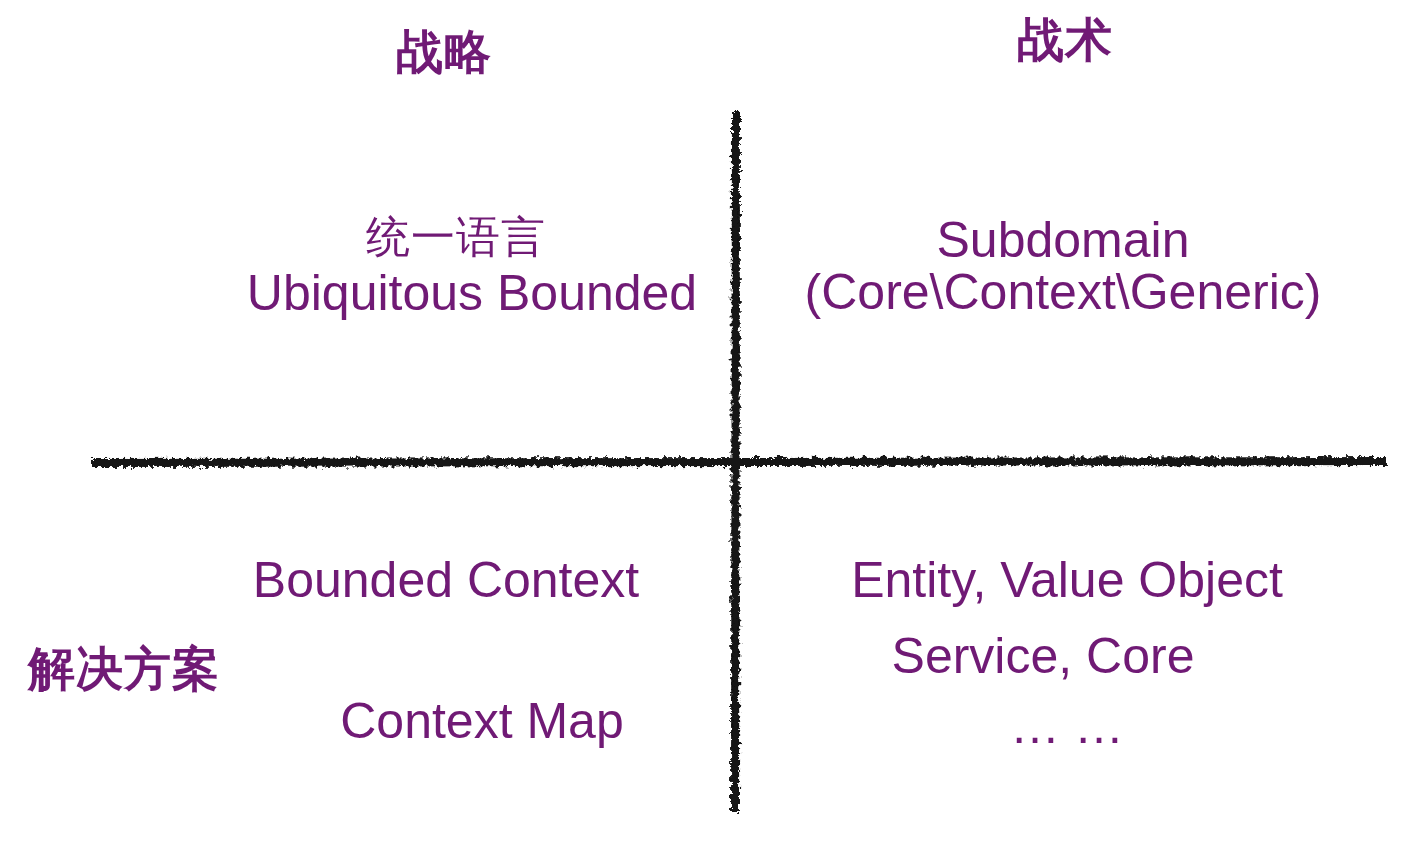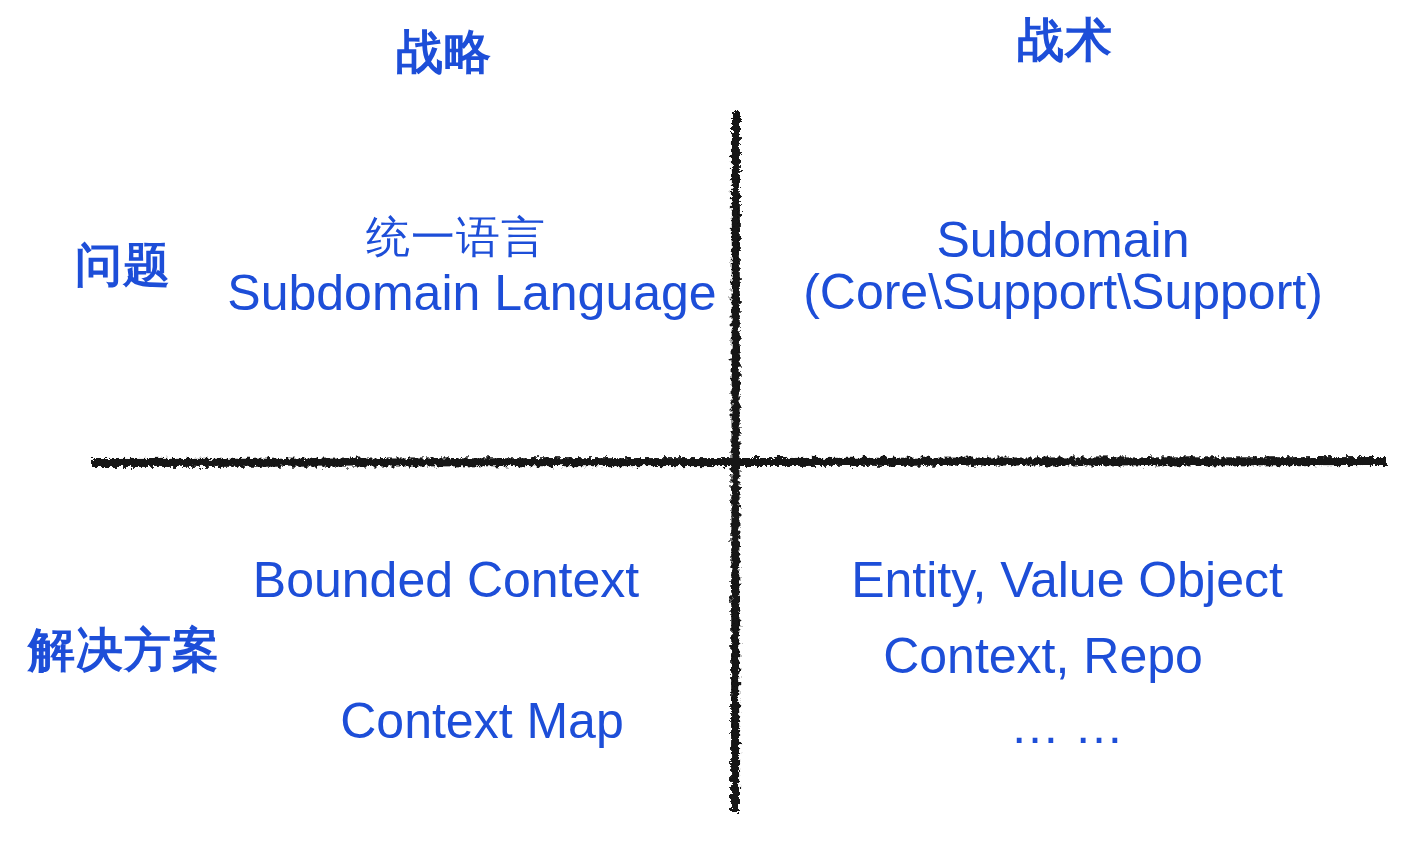--- a/index.html
+++ b/index.html
@@ -20,21 +20,21 @@
   .cross-svg {
     position: absolute;
     left: 0;
     top: 0;
     pointer-events: none;
   }
   .txt {
     position: absolute;
     transform: translate(-50%, -50%);
     white-space: nowrap;
-    color: #1d4ed8;
+    color: #701a75;
     line-height: 1.1;
   }
   .hdr {
     font-size: 47px;
     font-weight: 700;
     letter-spacing: 1px;
   }
   .cell {
     font-size: 50px;
     font-weight: 400;
@@ -67,29 +67,28 @@
     </g>
     <g filter="url(#chalk2)" stroke="#141414" stroke-width="6" fill="none">
       <line x1="94" y1="462" x2="1384" y2="462"></line>
       <line x1="736" y1="114" x2="735" y2="810"></line>
     </g>
   </svg>
 
   <div class="txt hdr" style="left:444px; top:52px;">战略</div>
   <div class="txt hdr" style="left:1065px; top:40px;">战术</div>
 
-  <div class="txt hdr" style="left:123px; top:265px;">问题</div>
-  <div class="txt hdr" style="left:124px; top:650px;">解决方案</div>
+  <div class="txt hdr" style="left:124px; top:669px;">解决方案</div>
 
   <div class="txt cell-cn" style="left:456px; top:237px;">统一语言</div>
-  <div class="txt cell" style="left:472px; top:293px;">Subdomain Language</div>
+  <div class="txt cell" style="left:472px; top:293px;">Ubiquitous Bounded</div>
 
   <div class="txt cell" style="left:1063px; top:240px;">Subdomain</div>
-  <div class="txt cell" style="left:1063px; top:292px;">(Core\Support\Support)</div>
+  <div class="txt cell" style="left:1063px; top:292px;">(Core\Context\Generic)</div>
 
   <div class="txt cell" style="left:446px; top:580px;">Bounded Context</div>
   <div class="txt cell" style="left:438px; top:721px;margin-left:44px;">Context Map</div>
 
   <div class="txt cell" style="left:1067px; top:580px;text-align:center;">Entity, Value Object</div>
-  <div class="txt cell" style="left:1043px; top:656px;">Context, Repo</div>
+  <div class="txt cell" style="left:1043px; top:656px;">Service, Core</div>
   <div class="txt cell" style="left:1067px; top:726px;">… …</div>
 
 </div>
 
 </body></html>

